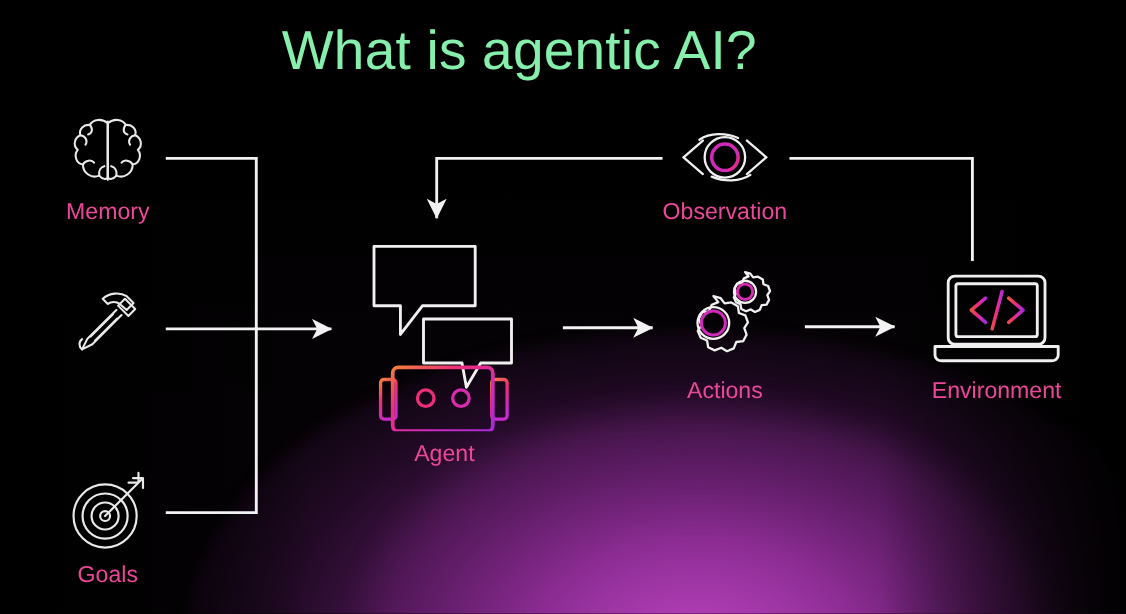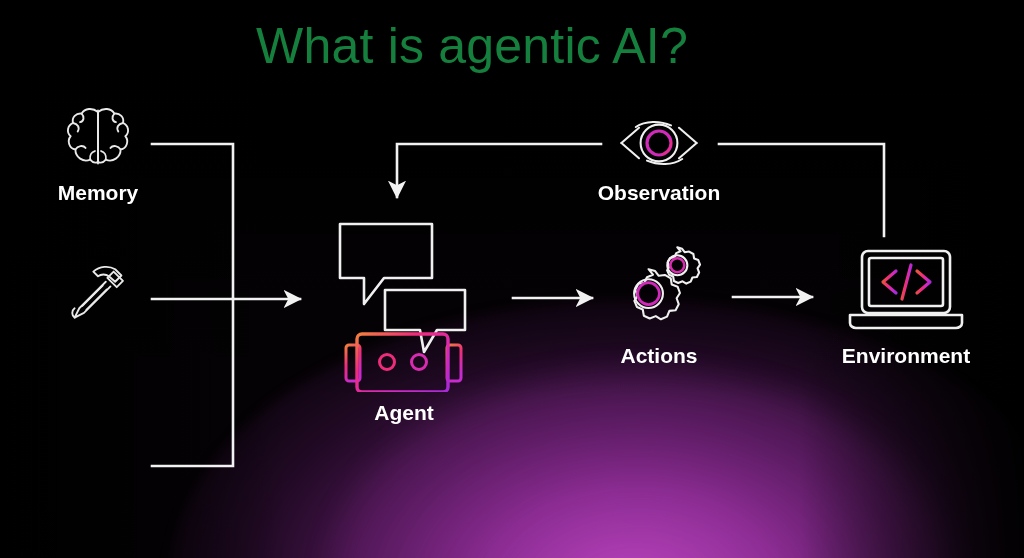--- a/index.html
+++ b/index.html
@@ -68,37 +68,37 @@
       linear-gradient(to bottom, rgba(0,0,0,0.98) 0%, rgba(0,0,0,0.85) 28%, rgba(0,0,0,0.25) 52%, rgba(0,0,0,0) 72%);
   }
 
   
   .title {
     position: absolute;
     left: 0;
     top: 14px;
     width: 944px;
     text-align: center;
-    color: #15803d;
+    color: #86efac;
     font-size: 50px;
     font-weight: 300;
     letter-spacing: 0.2px;
     line-height: 64px;
     white-space: nowrap;
   }
 
   
   .node {
     position: absolute;
     text-align: center;
   }
   .node .label {
-    color: #ffffff;
+    color: #ec4899;
     font-size: 21px;
-    font-weight: 700;
+    font-weight: 400;
     line-height: 26px;
     white-space: nowrap;
     margin-top: 4px;
   }
   .node .glyph {
     display: block;
     margin: 0 auto;
   }
 
   
@@ -192,20 +192,37 @@
 
         <path d="M60 33 L26 67 L20 79 L32 73 L66 39"></path>
         <path d="M56 38 L30 64"></path>
         <path d="M61 43 L35 69"></path>
 
         <path d="M20 79 C16 76 16 70 20 67"></path>
       </g>
     </svg>
   </div>
 
+  <div class="node" id="node-goals">
+    <svg class="glyph" width="82" height="82" viewBox="0 0 100 100" xmlns="http://www.w3.org/2000/svg">
+      <g fill="none" stroke="#e9e9e9" stroke-width="2.4" stroke-linecap="round" stroke-linejoin="round">
+        <circle cx="47" cy="55" r="35"></circle>
+        <circle cx="47" cy="55" r="25"></circle>
+        <circle cx="47" cy="55" r="15"></circle>
+        <circle cx="47" cy="55" r="5.5"></circle>
+
+        <path d="M47 55 L88 14"></path>
+
+        <path d="M78 13 L89 13 L89 24"></path>
+        <path d="M73 18 L83 18"></path>
+        <path d="M84 7 L84 17"></path>
+      </g>
+    </svg>
+    <div class="label">Goals</div>
+  </div>
 
   <div class="node" id="node-agent">
     <svg class="glyph" width="152" height="180" viewBox="0 0 152 180" xmlns="http://www.w3.org/2000/svg">
       <defs>
         <linearGradient id="robotGrad" x1="0" y1="0" x2="1" y2="1">
           <stop offset="0%" stop-color="#f2803c"></stop>
           <stop offset="32%" stop-color="#ee2d7a"></stop>
           <stop offset="68%" stop-color="#d22ac0"></stop>
           <stop offset="100%" stop-color="#a42ad8"></stop>
         </linearGradient>

